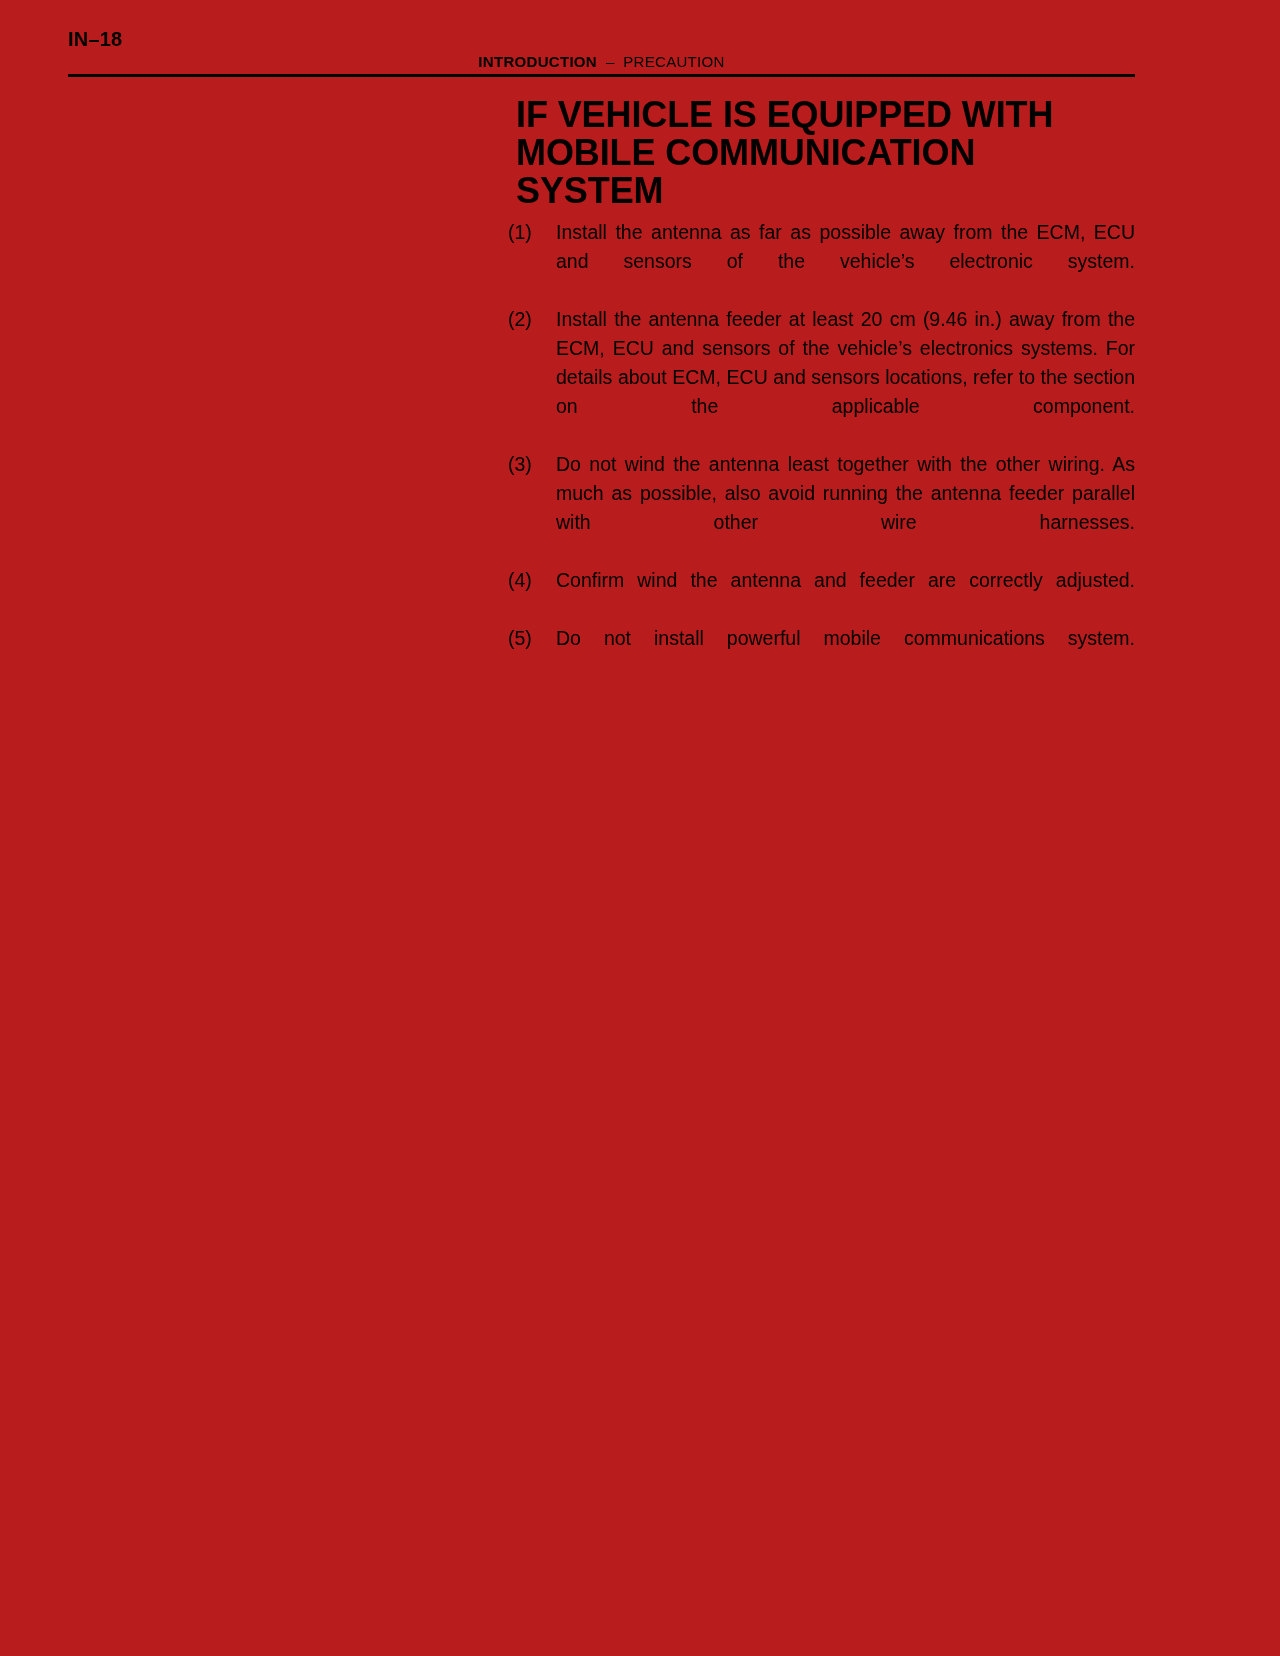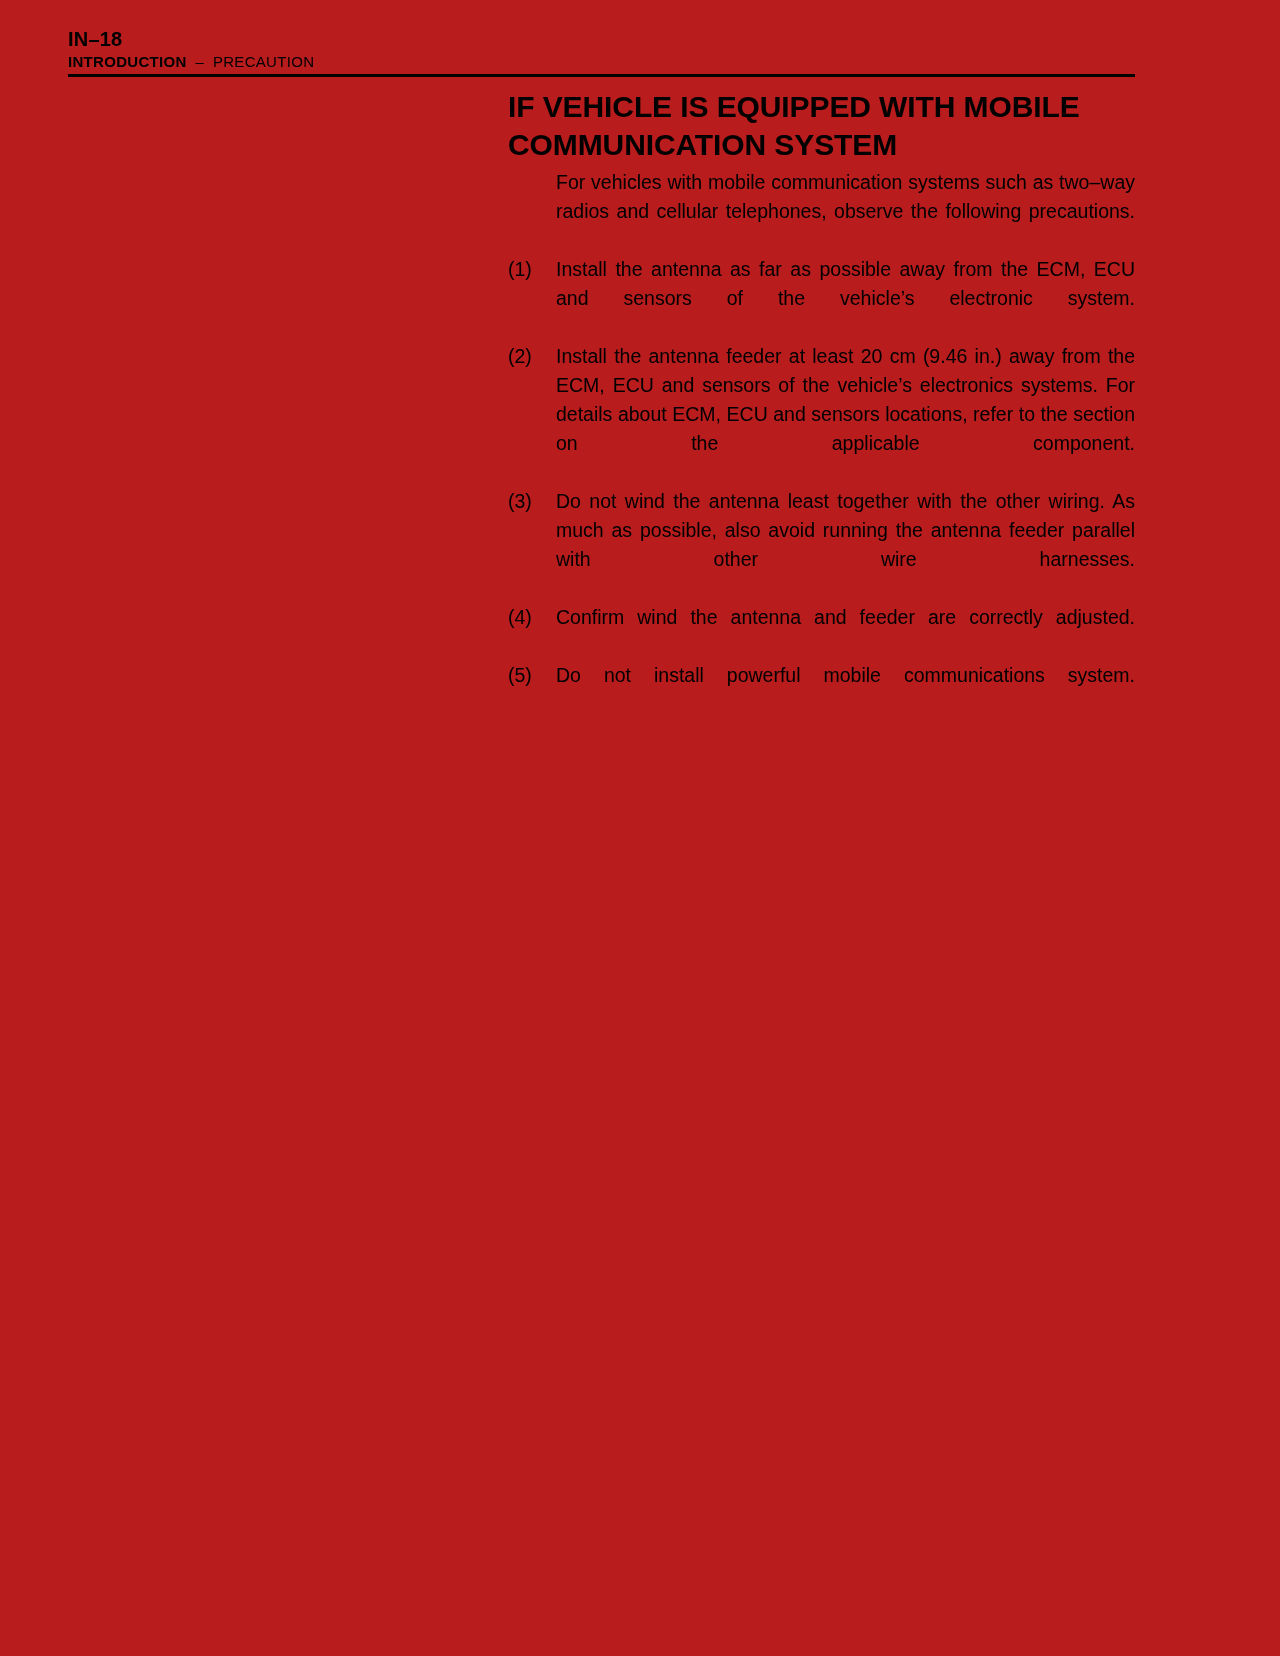--- a/index.html
+++ b/index.html
@@ -32,20 +32,21 @@
     letter-spacing: 0.2px;
     line-height: 1;
     white-space: nowrap;
   }
 
   .running-head {
     position: absolute;
     left: 68px;
     top: 54px;
     width: 1067px;
+    text-align: center;
     line-height: 1;
     white-space: nowrap;
   }
   .running-head .rh-section {
     font-size: 15px;
     font-weight: bold;
     letter-spacing: 0.3px;
   }
   .running-head .rh-dash {
     font-size: 15px;
@@ -69,25 +70,25 @@
 
   
   .content {
     position: absolute;
     left: 508px;
     top: 88px;
     width: 627px;   
   }
 
   .doc-title {
-    font-size: 30px;
+    font-size: 36px;
     font-weight: bold;
     line-height: 38px;
     letter-spacing: -0.1px;
-    margin: 0;
+    margin: 8px;
     padding: 0;
     text-align: left;
   }
 
   .lead-paragraph {
     margin: 4px 0 0 48px;      
     font-size: 19.5px;
     line-height: 29px;
     text-align: justify;
     text-justify: inter-word;
@@ -138,21 +139,20 @@
   <div class="running-head">
     <span class="rh-section">INTRODUCTION</span><span class="rh-dash">–</span><span class="rh-topic">PRECAUTION</span>
   </div>
 
   <div class="header-rule"></div>
 
   <div class="content">
 
     <h1 class="doc-title">IF VEHICLE IS EQUIPPED WITH MOBILE COMMUNICATION SYSTEM</h1>
 
-    <p class="lead-paragraph">For vehicles with mobile communication systems such as two–way radios and cellular telephones, observe the following precautions.</p>
 
     <ol class="numbered-list">
       <li class="numbered-item">
         <span class="marker">(1)</span>
         <span class="item-text">Install the antenna as far as possible away from the ECM, ECU and sensors of the vehicle’s electronic system.</span>
       </li>
       <li class="numbered-item">
         <span class="marker">(2)</span>
         <span class="item-text">Install the antenna feeder at least 20 cm (9.46 in.) away from the ECM, ECU and sensors of the vehicle’s electronics systems. For details about ECM, ECU and sensors locations, refer to the section on the applicable component.</span>
       </li>

